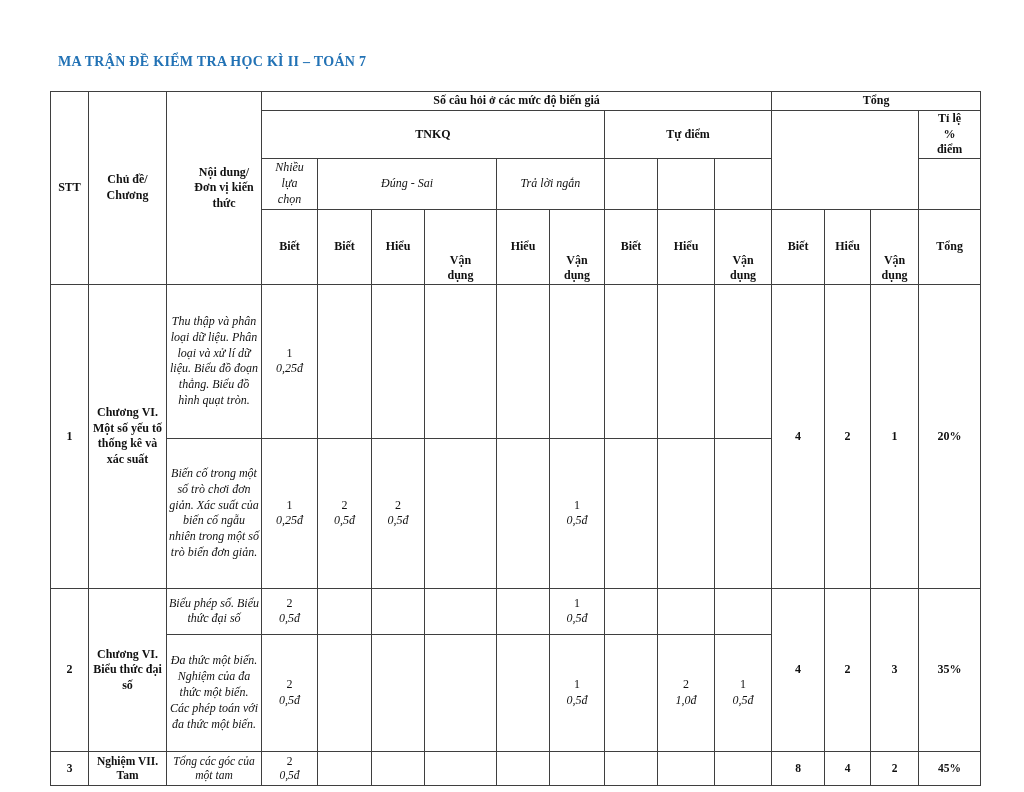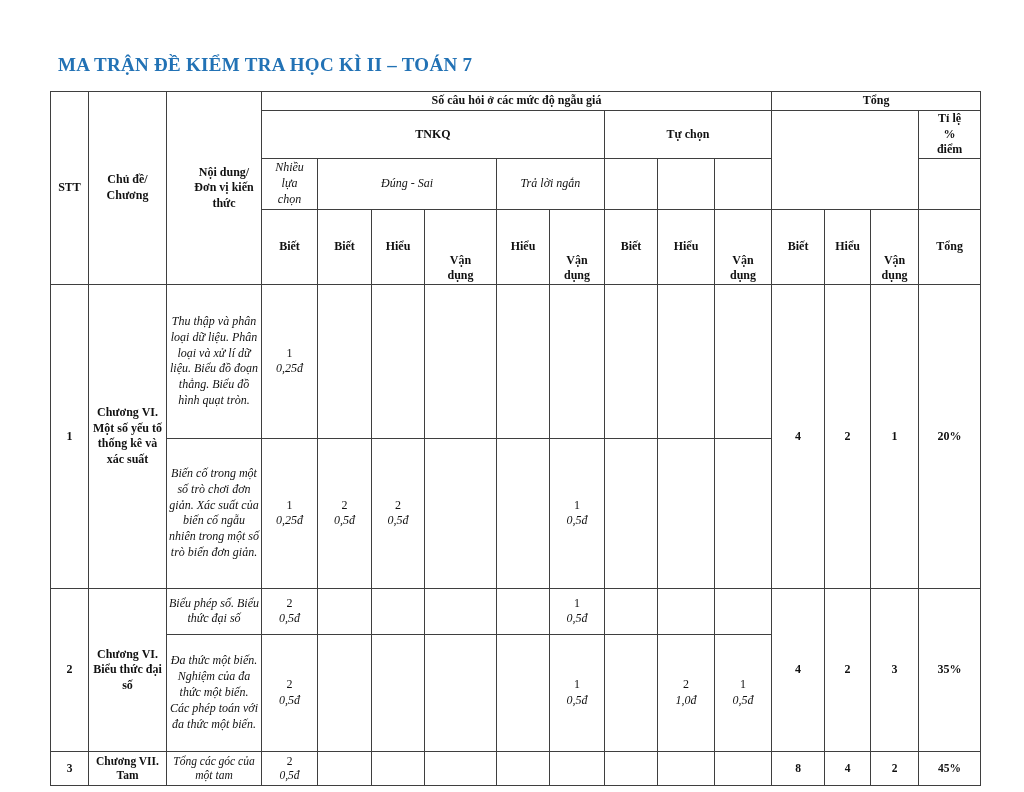--- a/index.html
+++ b/index.html
@@ -2,21 +2,21 @@
 <html><head>
 <meta charset="utf-8">
 <style>
   html,body{margin:0;padding:0;}
   body{
     width:1024px;height:792px;background:#ffffff;position:relative;overflow:hidden;
     font-family:"Liberation Serif","DejaVu Serif",serif;color:#111;
   }
   .page-title{
     position:absolute;left:58px;top:54px;
-    font-size:19px;font-weight:bold;letter-spacing:.3px;color:#2272b5;white-space:nowrap;
+    font-size:14px;font-weight:bold;letter-spacing:.3px;color:#2272b5;white-space:nowrap;
   }
   table.matrix{
     position:absolute;left:50px;top:91px;width:931px;
     border-collapse:collapse;table-layout:fixed;
   }
   td{
     border:1px solid #3f3f3f;padding:0 2px;text-align:center;vertical-align:middle;
     font-size:12px;line-height:1.3;overflow:hidden;word-wrap:break-word;
   }
   .b{font-weight:bold;}
@@ -54,26 +54,26 @@
       <col style="width:46px">
       <col style="width:48px">
       <col style="width:62px">
   </colgroup>
 
   <thead>
     <tr style="height:19px">
       <td class="b" rowspan="4">STT</td>
       <td class="b" rowspan="4"><span class="w50">Chủ đề/ Chương</span></td>
       <td class="b" rowspan="4"><span class="w64">Nội dung/ Đơn vị kiến thức</span></td>
-      <td class="b" colspan="9">Số câu hỏi ở các mức độ ngẫu giá</td>
+      <td class="b" colspan="9">Số câu hỏi ở các mức độ biến giá</td>
       <td class="b" colspan="4">Tổng</td>
     </tr>
     <tr style="height:47px">
       <td class="b" colspan="6">TNKQ</td>
-      <td class="b" colspan="3">Tự chọn</td>
+      <td class="b" colspan="3">Tự điểm</td>
       <td colspan="3" rowspan="2"></td>
       <td class="b"><span class="w30">Tỉ lệ % điểm</span></td>
     </tr>
     <tr style="height:51px">
       <td class="i"><span class="w36">Nhiều lựa chọn</span></td>
       <td class="i" colspan="3">Đúng - Sai</td>
       <td class="i" colspan="2">Trả lời ngắn</td>
       <td></td>
       <td></td>
       <td></td>
@@ -190,21 +190,21 @@
         <span class="d">1,0đ</span>
       </td>
       <td class="val">
         <span class="n">1</span>
         <span class="d">0,5đ</span>
       </td>
     </tr>
 
     <tr class="small" style="height:34px">
       <td class="b">3</td>
-      <td class="b">Chương VII. Tam</td>
+      <td class="b">Nghiệm VII. Tam</td>
       <td class="nd">Tổng các góc của một tam</td>
       <td class="val">
         <span class="n">2</span>
         <span class="d">0,5đ</span>
       </td>
       <td></td>
       <td></td>
       <td></td>
       <td></td>
       <td></td>

